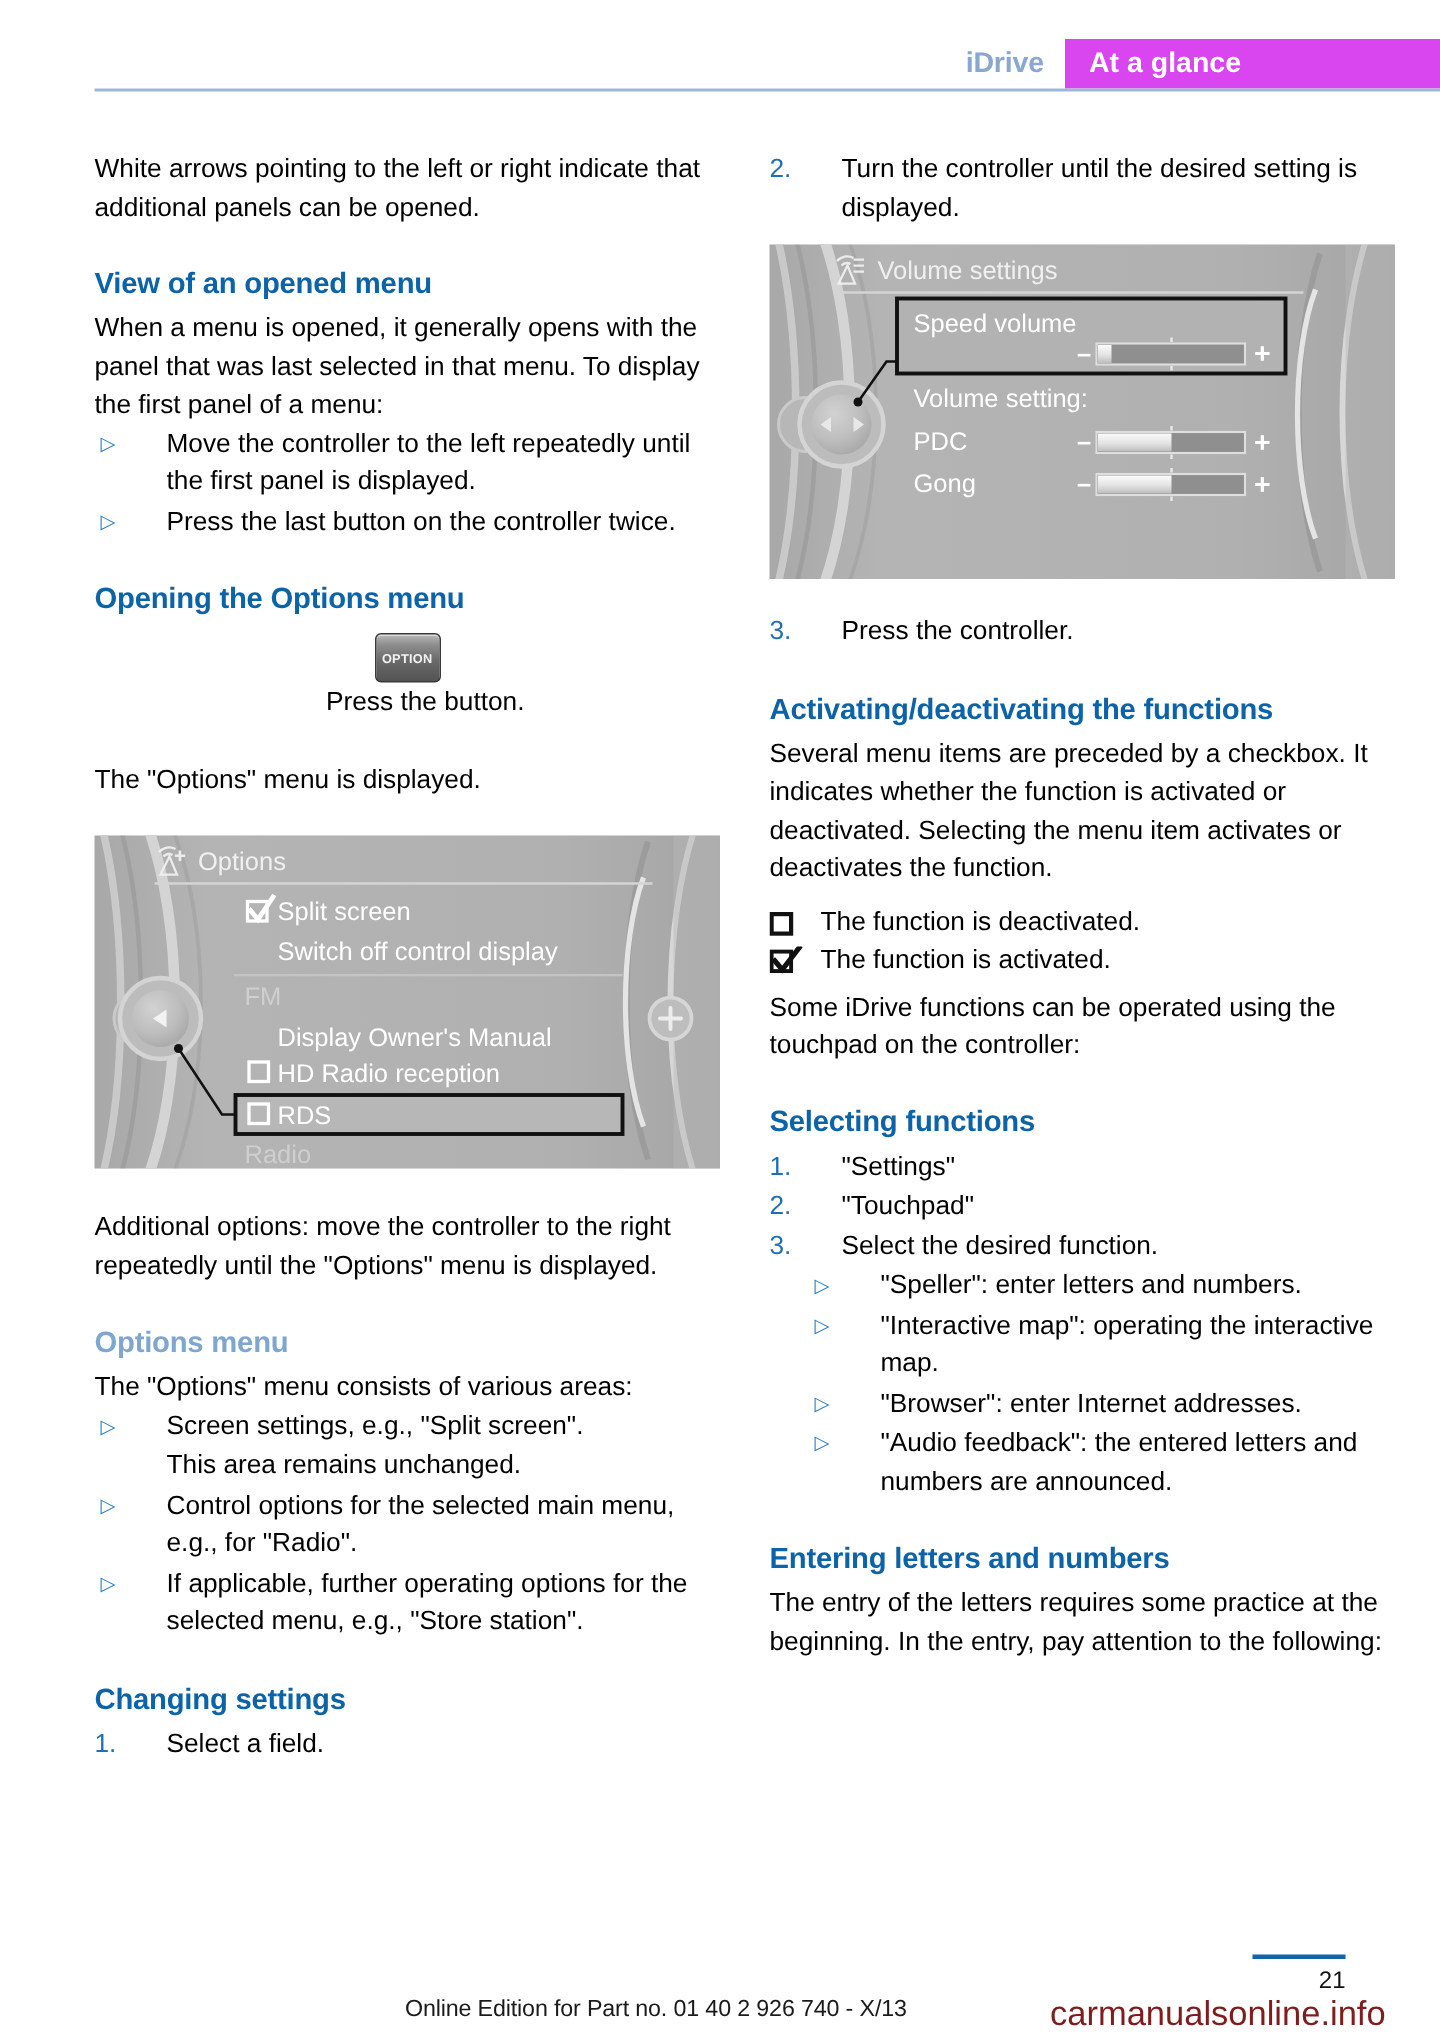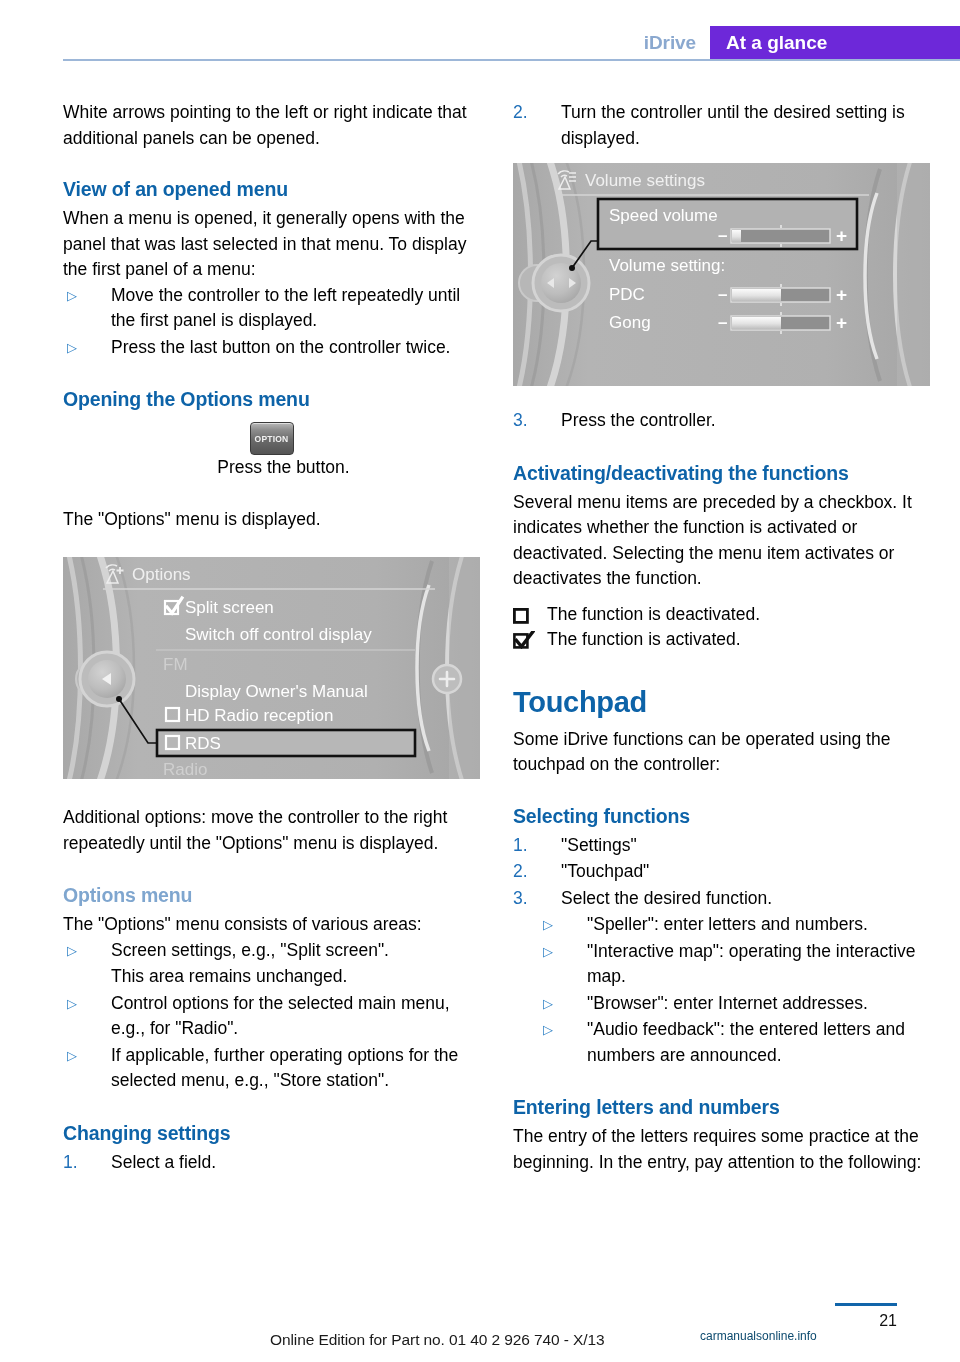--- a/index.html
+++ b/index.html
@@ -37,21 +37,21 @@
   }
   .tab-chapter {
     color: #8aa8cf;
     font-size: 19px;
     font-weight: bold;
     line-height: 33px;
     padding: 0 14px 0 0;
     letter-spacing: -0.1px;
   }
   .tab-section {
-    background: #6d28d9;
+    background: #d946ef;
     color: #ffffff;
     font-size: 19px;
     font-weight: bold;
     line-height: 33px;
     padding: 0 34px 0 16px;
     min-width: 250px;
   }
   .header-rule {
     position: absolute;
     left: 63px;
@@ -208,22 +208,22 @@
     top: 1331px;
     font-size: 15.5px;
     color: #1a1a1a;
     white-space: nowrap;
     letter-spacing: -0.1px;
   }
   .watermark {
     position: absolute;
     left: 700px;
     top: 1329px;
-    font-size: 12px;
-    color: #0c4a6e;
+    font-size: 23px;
+    color: #7f1d1d;
     white-space: nowrap;
   }
   .page-no {
     position: absolute;
     right: 63px;
     top: 1312px;
     font-size: 16px;
     color: #111;
     text-align: right;
     width: 40px;
@@ -490,21 +490,20 @@
     </div>
 
     <div class="cb-row">
       <svg class="cb-glyph" width="22" height="18" viewBox="0 0 22 18">
         <rect x="1.4" y="3.4" width="13" height="13" fill="none" stroke="#111111" stroke-width="2.6"></rect>
         <path d="M 3.5 9.5 L 8.5 15.5 L 20 0.5" fill="none" stroke="#111111" stroke-width="3.4" stroke-linecap="square"></path>
       </svg>
       <span class="cb-text">The function is activated.</span>
     </div>
 
-    <h1 class="hd-big">Touchpad</h1>
     <p class="para">Some iDrive functions can be operated using the touchpad on the controller:</p>
 
     <h2 class="hd">Selecting functions</h2>
     <ol class="steps">
       <li>
         <span class="marker">1.</span>
         <span>"Settings"</span>
       </li>
       <li>
         <span class="marker">2.</span>

